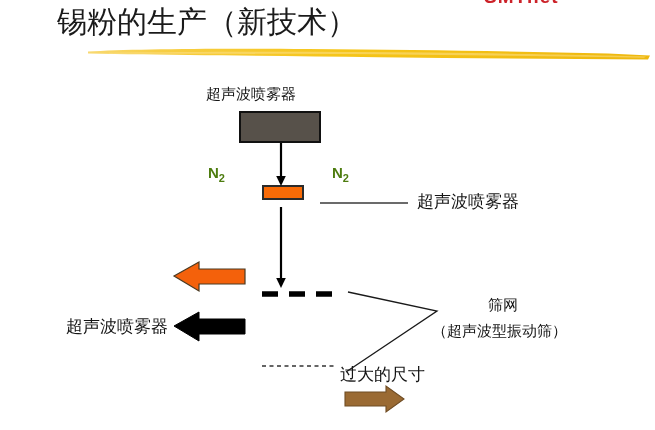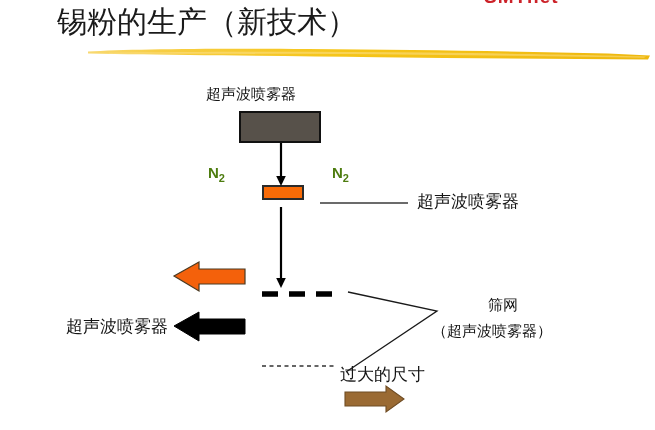--- a/index.html
+++ b/index.html
@@ -148,21 +148,21 @@
 
   <div class="atomizer-box"></div>
 
   <div class="lbl lbl-atom">超声波喷雾器</div>
 
 
   <div class="lbl lbl-useful">超声波喷雾器</div>
 
   <div class="lbl lbl-mesh">筛网</div>
 
-  <div class="lbl lbl-meshsub">（超声波喷雾器）</div>
+  <div class="lbl lbl-meshsub">（超声波型振动筛）</div>
 
   <div class="lbl lbl-under">过大的尺寸</div>
 
   <svg class="overlay" viewBox="0 0 655 430">
 
     <g>
       <line x1="281" y1="143" x2="281" y2="179" stroke="#000000" stroke-width="2.2"></line>
       <polygon points="281,186 276.2,176 285.8,176" fill="#000000"></polygon>
     </g>
 

